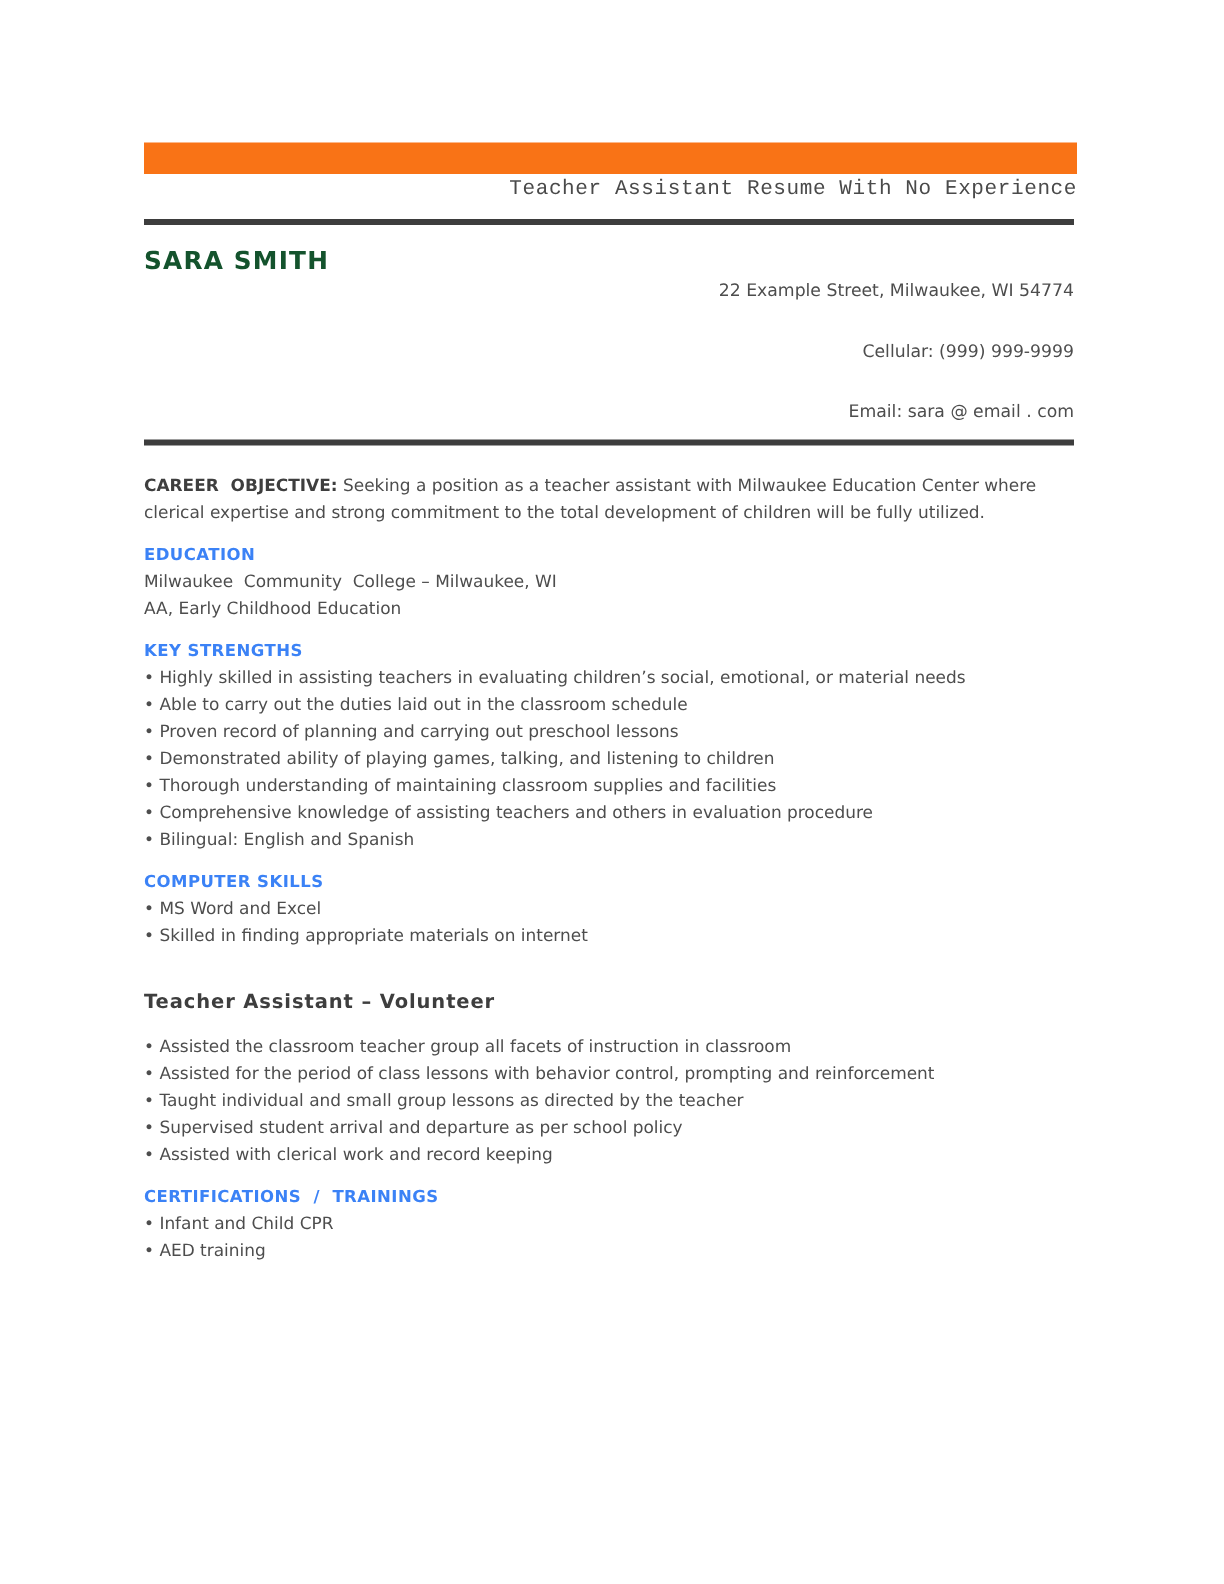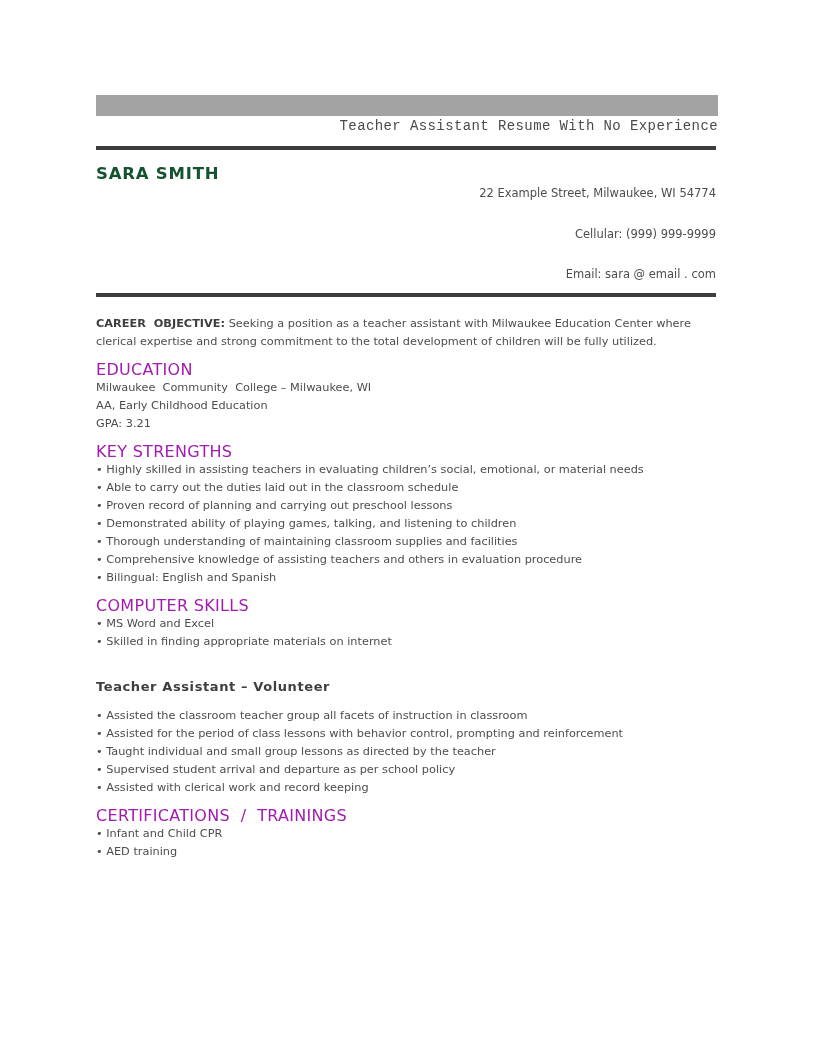--- a/index.html
+++ b/index.html
@@ -13,21 +13,21 @@
     height: 1056px;
     background: #ffffff;
     overflow: hidden;
     font-family: "DejaVu Sans", sans-serif;
     color: #4d4d4d;
   }
   .title-bar {
     margin: 95px 0 0 96px;
     width: 622px;
     height: 21px;
-    background: #a3a3a3;
+    background: #f97316;
     text-align: right;
     line-height: 21px;
     font-family: Liberation Mono, monospace;
     font-size: 14px;
     letter-spacing: 0.4px;
     color: #4a4a4a;
     white-space: pre;
   }
   .content {
     width: 620px;
@@ -66,24 +66,24 @@
     font-size: 11.3px;
     line-height: 18px;
   }
   .sec { margin: 0 0 10px 0; }
   .sec p, .sec h2, .sec h3 {
     margin: 0;
     padding: 0;
     white-space: pre-wrap;
   }
   .sec-heading {
-    font-size: 16px;
-    font-weight: normal;
+    font-size: 11px;
+    font-weight: bold;
     letter-spacing: 0.3px;
-    color: #a21caf;
+    color: #3b82f6;
     line-height: 18px;
   }
   .job-heading {
     font-size: 13px;
     font-weight: bold;
     letter-spacing: 0.6px;
     color: #3e3e3e;
     line-height: 18px;
   }
   .sec-experience { margin-top: 27px; }
@@ -118,21 +118,20 @@
     <div class="sections">
 
       <div class="sec">
         <p><span class="lead-label">CAREER  OBJECTIVE:</span><span> Seeking a position as a teacher assistant with Milwaukee Education Center where clerical expertise and strong commitment to the total development of children will be fully utilized.</span></p>
       </div>
 
       <div class="sec">
         <h2 class="sec-heading">EDUCATION</h2>
         <p>Milwaukee  Community  College – Milwaukee, WI</p>
         <p>AA, Early Childhood Education</p>
-        <p>GPA: 3.21</p>
       </div>
 
       <div class="sec">
         <h2 class="sec-heading">KEY STRENGTHS</h2>
         <div class="bullets">
             <p class="bullet">• Highly skilled in assisting teachers in evaluating children’s social, emotional, or material needs</p>
             <p class="bullet">• Able to carry out the duties laid out in the classroom schedule</p>
             <p class="bullet">• Proven record of planning and carrying out preschool lessons</p>
             <p class="bullet">• Demonstrated ability of playing games, talking, and listening to children</p>
             <p class="bullet">• Thorough understanding of maintaining classroom supplies and facilities</p>

